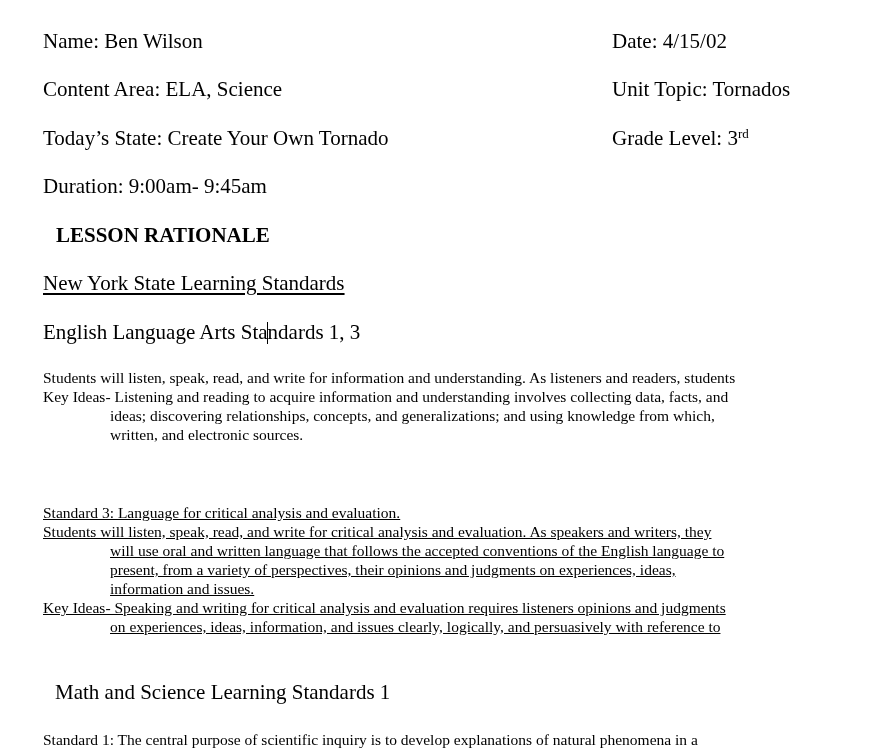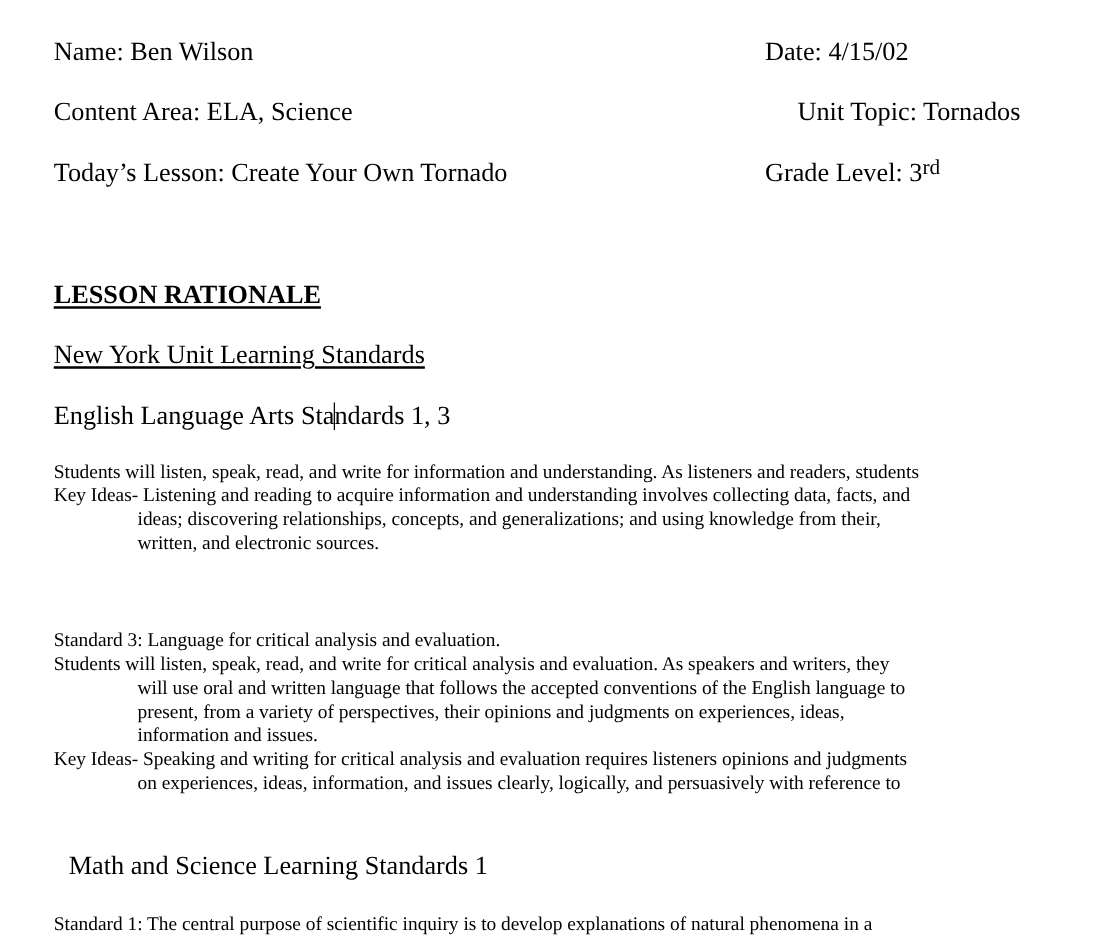--- a/index.html
+++ b/index.html
@@ -26,23 +26,23 @@
       position: absolute;
       white-space: nowrap;
       margin: 0;
     }
     .big {
       font-size: 21px;
       line-height: 24px;
     }
     .bold { font-weight: bold; }
     .ul { text-decoration: underline; text-underline-offset: 3px; }
-    .ul-thick { text-decoration: underline; text-decoration-thickness: 2px; text-underline-offset: 3px; }
+    .ul-thick { text-decoration-thickness: 2px; text-underline-offset: 3px; margin-left: 13px; }
     sup.ord {
-      font-size: 17px;
+      font-size: 13px;
       vertical-align: top;
       position: relative;
       top: -4px;
     }
     .para {
       position: absolute;
       left: 43px;
       width: 790px;
       font-size: 15.5px;
       line-height: 19px;
@@ -63,38 +63,39 @@
       margin: 0 -0.5px;
     }
   </style>
 </head>
 <body>
 
 <div class="page">
 
   <p class="abs big" style="left:43px; top:29px;">Name: Ben Wilson</p>
   <p class="abs big" style="left:43px; top:77px;">Content Area: ELA, Science</p>
-  <p class="abs big" style="left:43px; top:126px;">Today’s Lesson: Create Your Own Tornado</p>
+  <p class="abs big" style="left:43px; top:126px;">Today’s State: Create Your Own Tornado</p>
+  <p class="abs big" style="left:43px; top:174px;">Duration: 9:00am- 9:45am</p>
 
   <p class="abs big" style="left:612px; top:29px;font-family:Liberation Serif, serif;">Date: 4/15/02</p>
-  <p class="abs big" style="left:638px; top:77px;">Unit Topic: Tornados</p>
+  <p class="abs big" style="left:612px; top:77px;">Unit Topic: Tornados</p>
   <p class="abs big" style="left:612px; top:126px;"><span>Grade Level: 3</span><sup class="ord">rd</sup></p>
 
   <p class="abs big bold ul-thick" style="left:43px; top:223px;">LESSON RATIONALE</p>
-  <p class="abs big ul" style="left:43px; top:271px;">New York Unit Learning Standards</p>
+  <p class="abs big ul" style="left:43px; top:271px;">New York State Learning Standards</p>
   <p class="abs big" style="left:43px; top:320px;"><span>English Language Arts Sta</span><span class="cursor"></span><span>ndards 1, 3</span></p>
 
   <div class="para" style="top:368px;">
     <span class="line">Students will listen, speak, read, and write for information and understanding.   As listeners and readers, students</span>
     <span class="line">Key Ideas- Listening and reading to acquire information and understanding involves collecting data, facts, and</span>
-    <span class="line indent">ideas; discovering relationships, concepts, and generalizations; and using knowledge from their,</span>
+    <span class="line indent">ideas; discovering relationships, concepts, and generalizations; and using knowledge from which,</span>
     <span class="line indent">written, and electronic sources.</span>
   </div>
 
-  <div class="para" style="top:503px;">
+  <div class="para" style="top:503px;text-decoration:underline;">
     <span class="line">Standard 3: Language for critical analysis and evaluation.</span>
     <span class="line">Students will listen, speak, read, and write for critical analysis and evaluation.   As speakers and writers, they</span>
     <span class="line indent">will use oral and written language that follows the accepted conventions of the English language to</span>
     <span class="line indent">present, from a variety of perspectives, their opinions and judgments on experiences, ideas,</span>
     <span class="line indent">information and issues.</span>
     <span class="line">Key Ideas- Speaking and writing for critical analysis and evaluation requires listeners opinions and judgments</span>
     <span class="line indent">on experiences, ideas, information, and issues clearly, logically, and persuasively with reference to</span>
   </div>
 
   <p class="abs big" style="left:55px; top:680px;">Math and Science Learning Standards 1</p>

